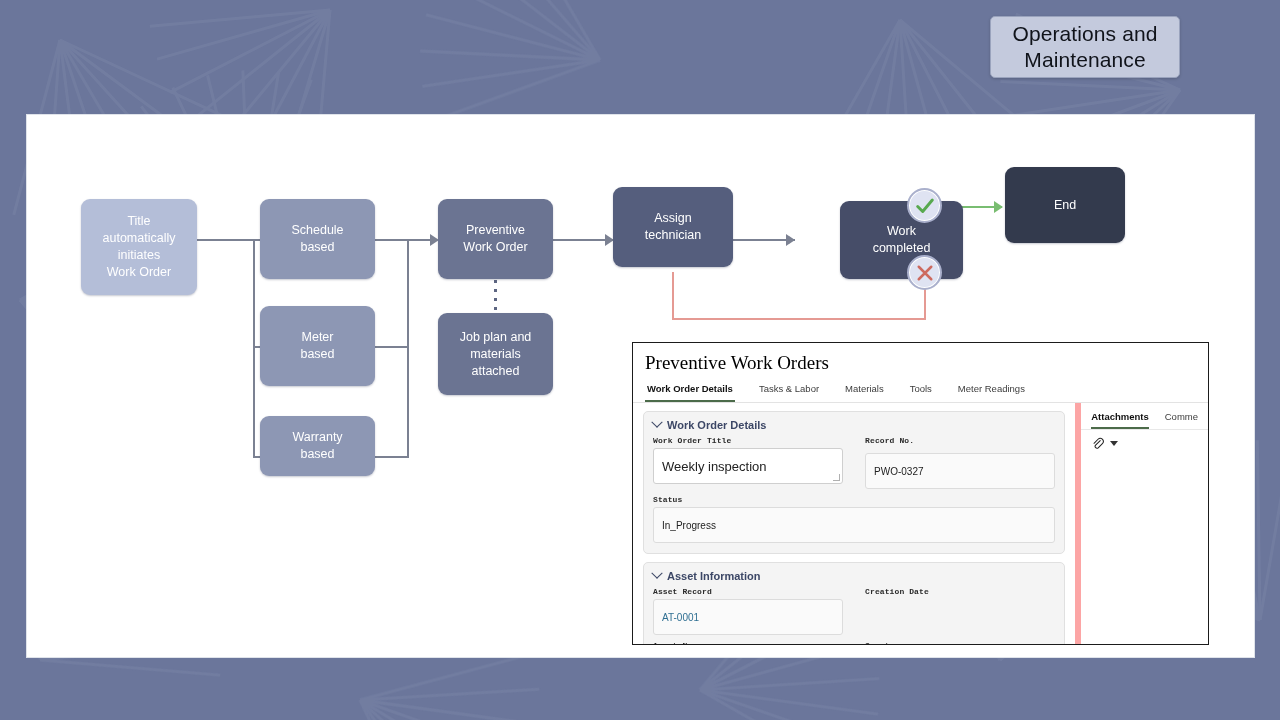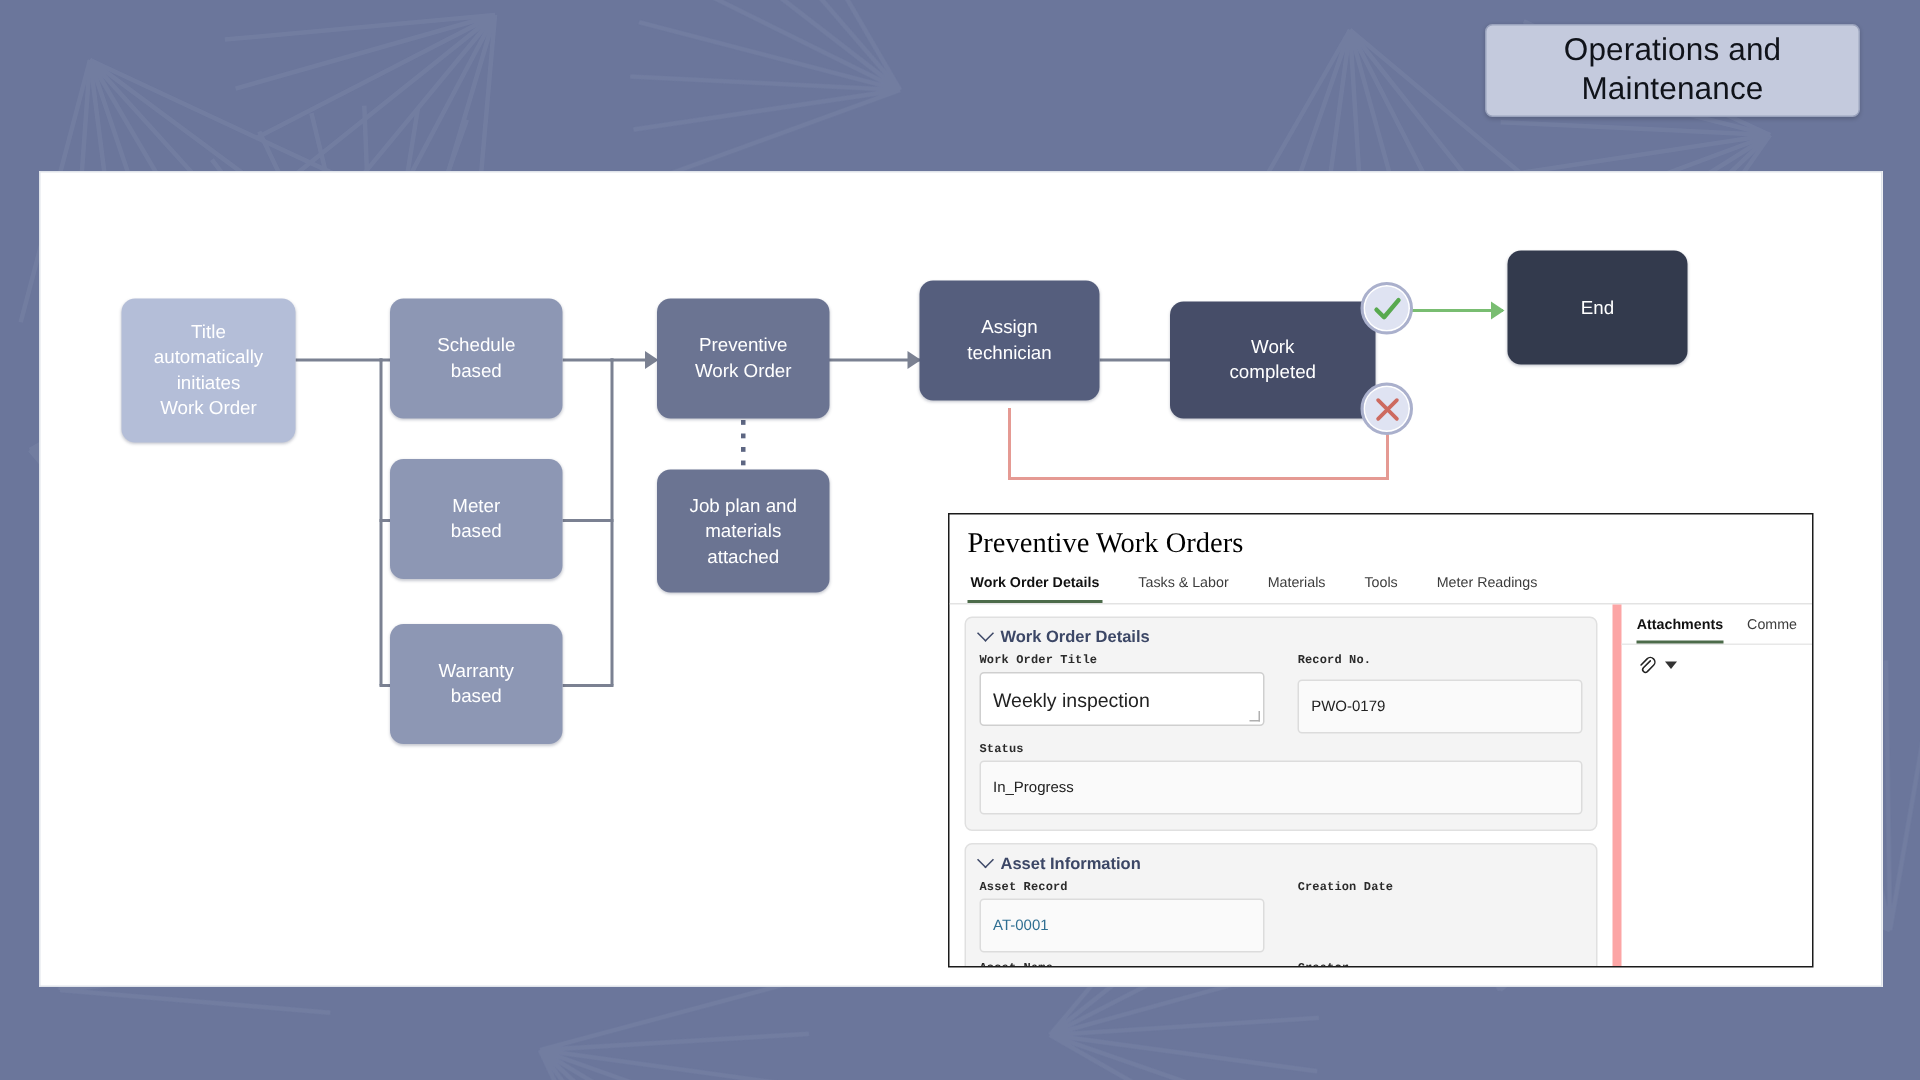--- a/index.html
+++ b/index.html
@@ -18,21 +18,21 @@
     position: absolute; inset: 0;
     background-color: #6b769b;
     overflow: hidden;
   }
   #bg-texture svg { width: 100%; height: 100%; display: block; }
 
   
   #title-pill {
     position: absolute;
     left: 990px; top: 16px;
-    width: 250px; height: 62px;
+    width: 190px; height: 62px;
     background: #c4cadd;
     border: 1px solid #9aa3bd;
     border-radius: 5px;
     box-shadow: 0 1px 3px rgba(0,0,0,0.18);
     display: flex; align-items: center; justify-content: center;
     text-align: center;
     color: #10131a;
     font-size: 21px;
     line-height: 26px;
     letter-spacing: .1px;
@@ -316,34 +316,34 @@
 automatically
 initiates
 Work Order</div>
 
   <div class="node n-mid" style="left:233px; top:84px; width:115px; height:80px;">Schedule
 based</div>
 
   <div class="node n-mid" style="left:233px; top:191px; width:115px; height:80px;">Meter
 based</div>
 
-  <div class="node n-mid" style="left:233px; top:301px; width:115px; height:80px;">Warranty
+  <div class="node n-mid" style="left:233px; top:301px; width:115px; height:60px;">Warranty
 based</div>
 
   <div class="node n-dark" style="left:411px; top:84px; width:115px; height:80px;">Preventive
 Work Order</div>
 
   <div class="node n-dark" style="left:411px; top:198px; width:115px; height:82px;">Job plan and
 materials
 attached</div>
 
   <div class="node n-dark2" style="left:586px; top:72px; width:120px; height:80px;">Assign
 technician</div>
 
-  <div class="node n-darker" style="left:753px; top:86px; width:137px; height:78px;">Work
+  <div class="node n-darker" style="left:813px; top:86px; width:123px; height:78px;">Work
 completed</div>
 
   <div class="node n-black" style="left:978px; top:52px; width:120px; height:76px;">End</div>
 
   <div class="status-circle" style="left:880px; top:73px;">
     <svg width="22" height="22" viewBox="0 0 24 24" aria-hidden="true">
       <path d="M4 12.5 L9.5 18 L20 5.5" fill="none" stroke="#58a94f" stroke-width="3.2" stroke-linecap="round" stroke-linejoin="round"></path>
     </svg>
   </div>
 
@@ -374,21 +374,21 @@
             <span class="chev"></span>
             <span>Work Order Details</span>
           </div>
           <div class="field-row mb6">
             <div class="field">
               <div class="field-label">Work Order Title</div>
               <div class="field-input big">Weekly inspection</div>
             </div>
             <div class="field">
               <div class="field-label">Record No.</div>
-              <div class="field-input" style="margin-top:8px;">PWO-0179</div>
+              <div class="field-input" style="margin-top:8px;">PWO-0327</div>
             </div>
           </div>
           <div class="field-row">
             <div class="field">
               <div class="field-label">Status</div>
               <div class="field-input">In_Progress</div>
             </div>
           </div>
         </div>
 

